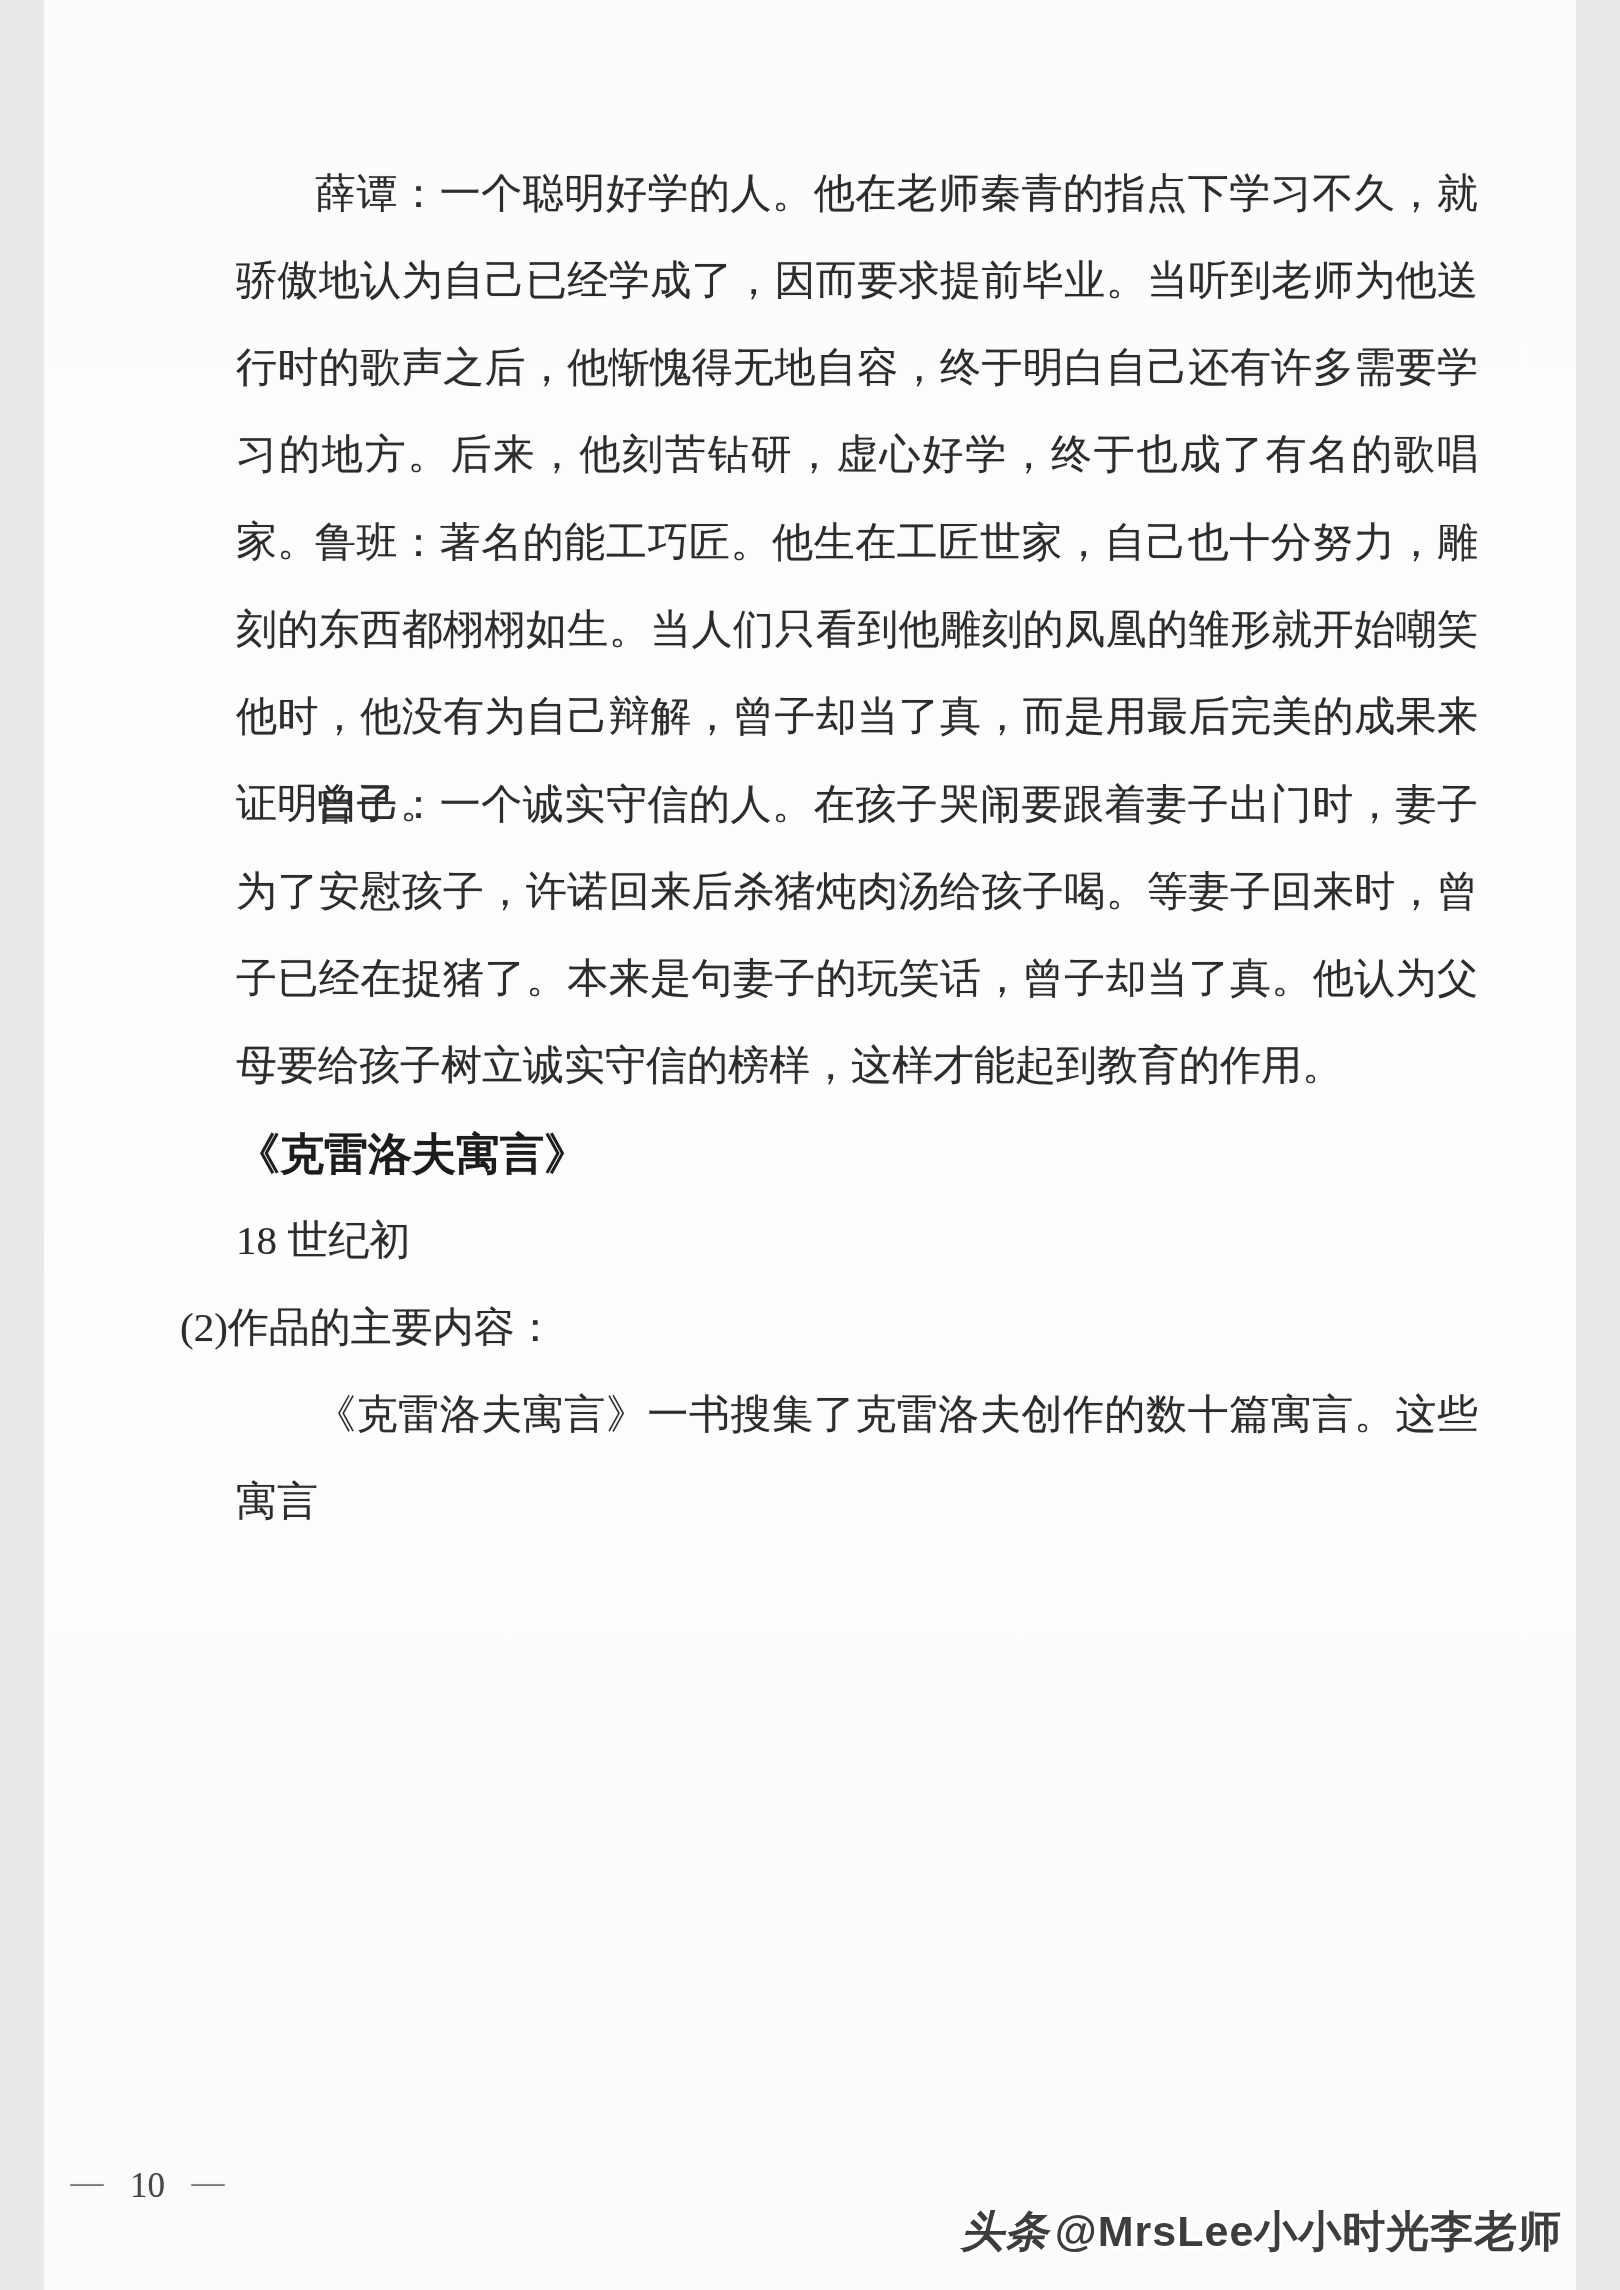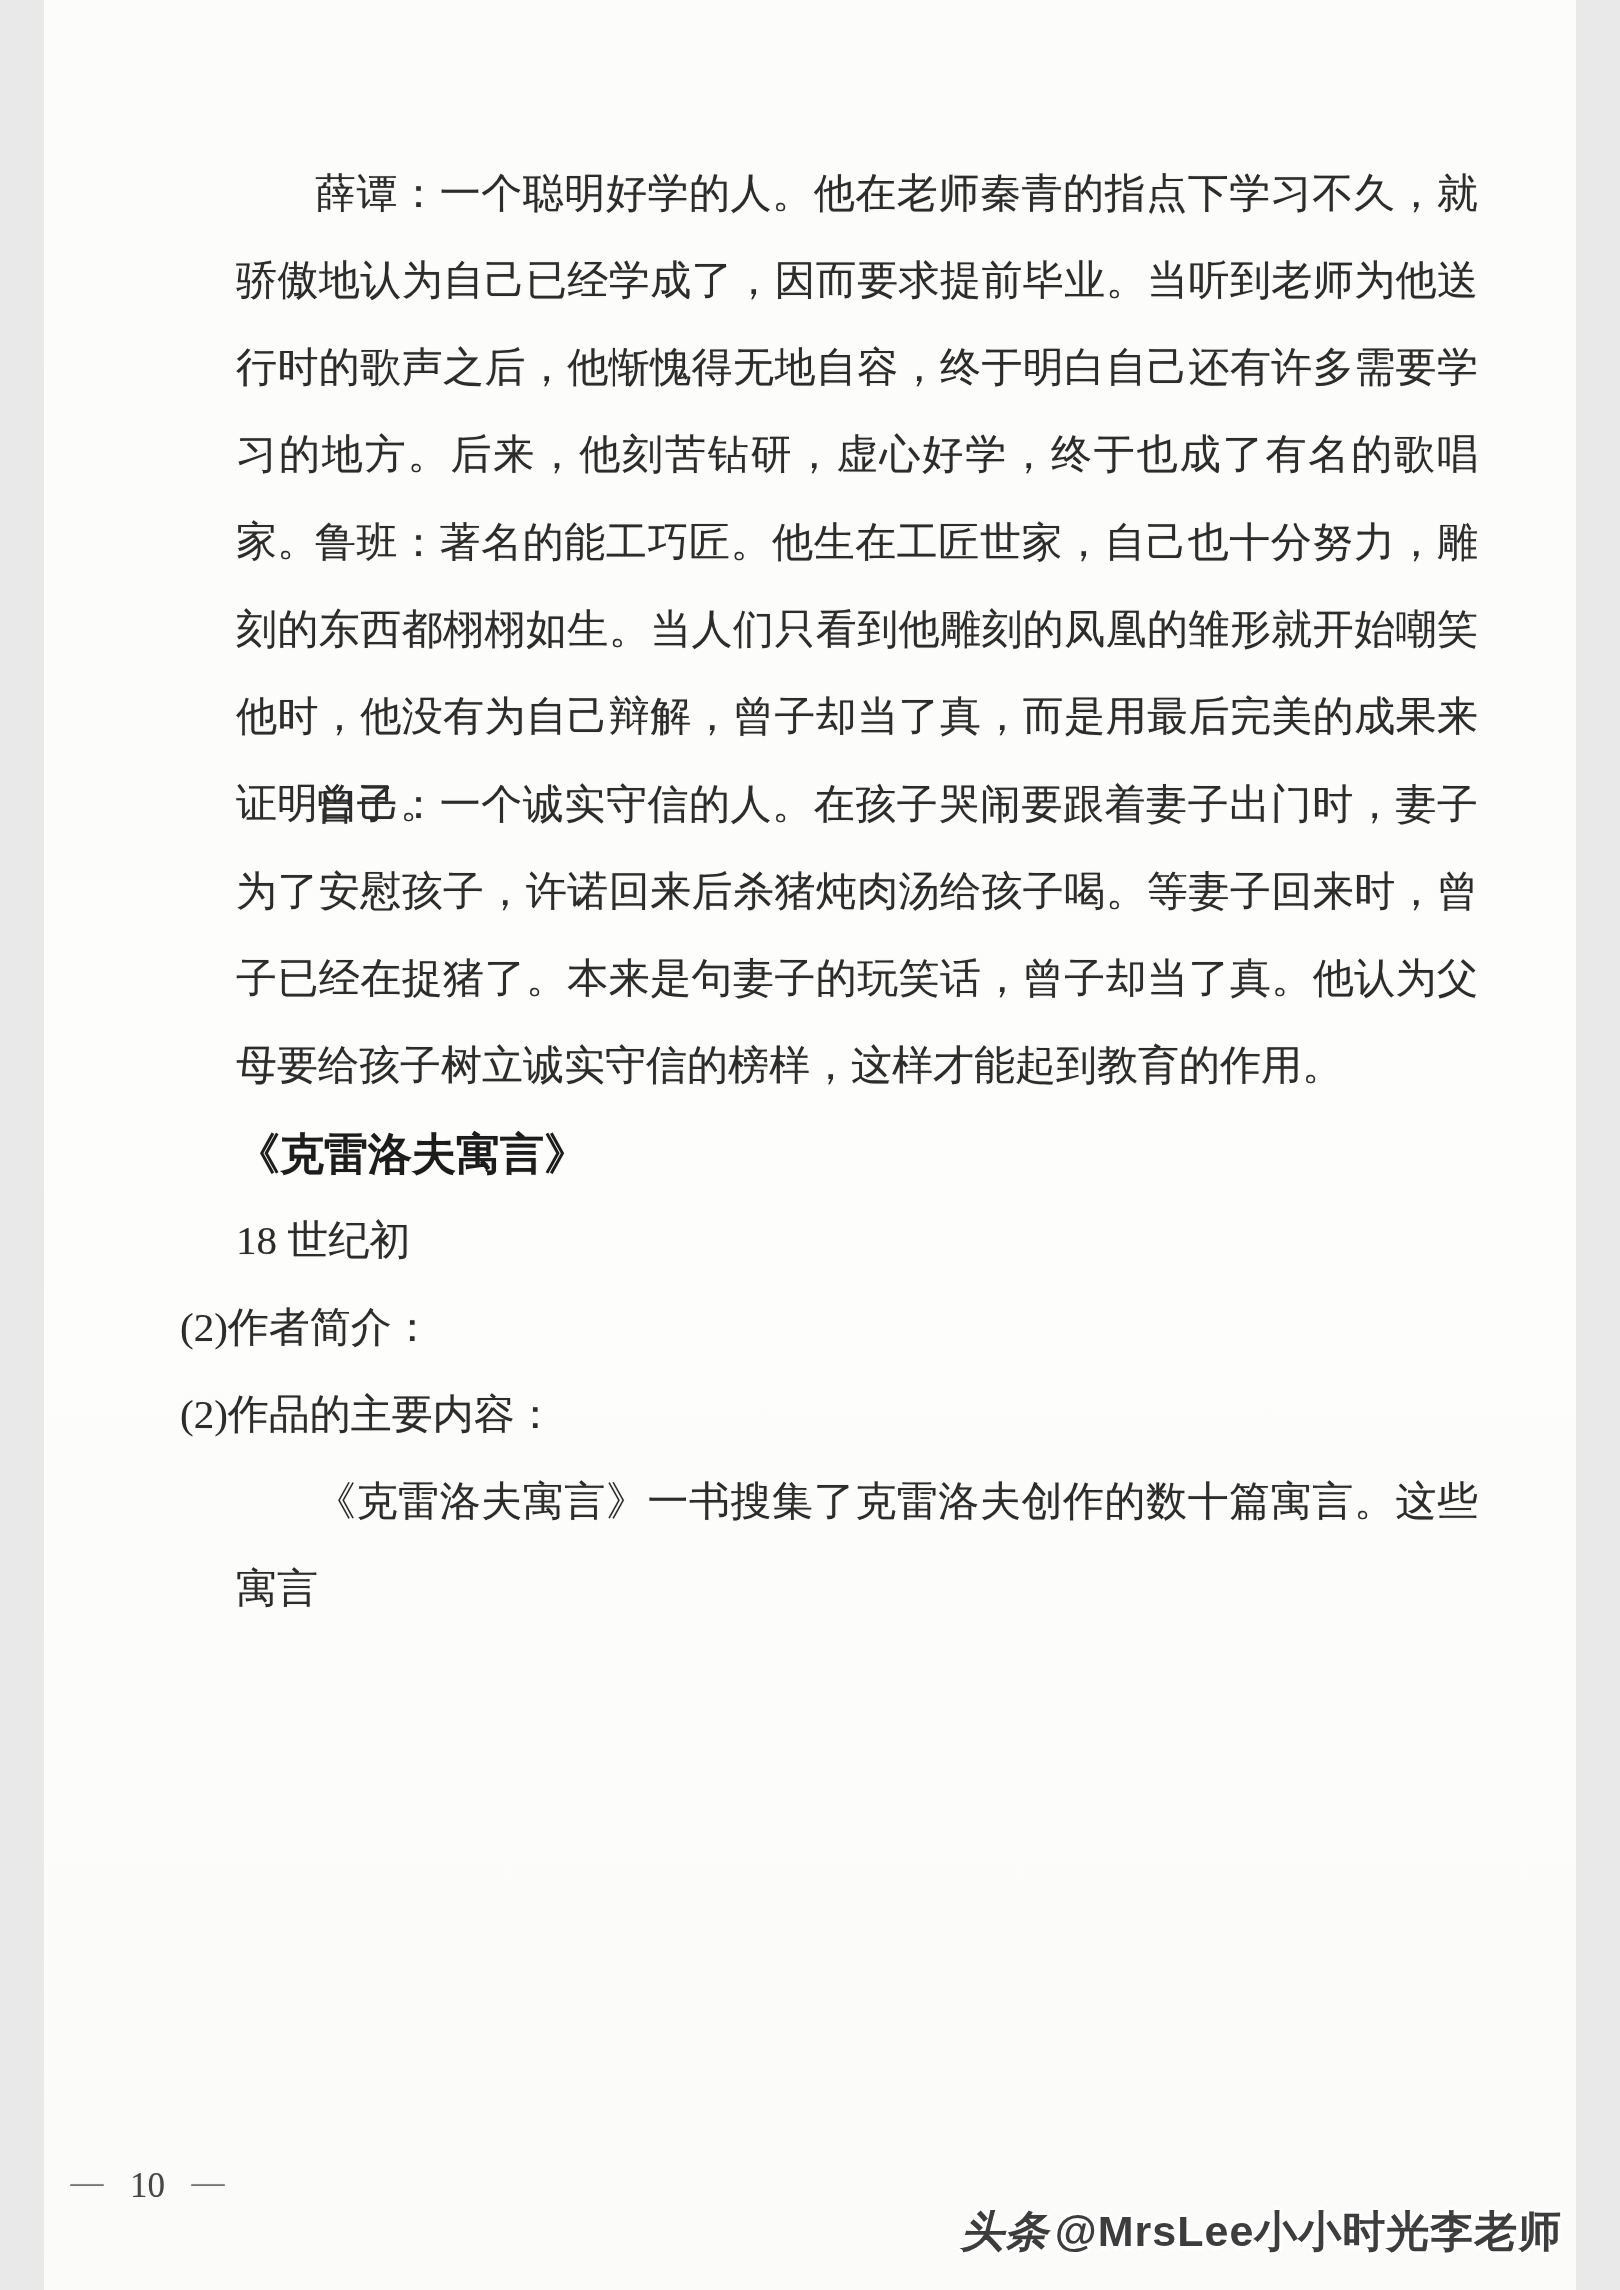--- a/index.html
+++ b/index.html
@@ -105,21 +105,20 @@
 
     <p class="para h3l">鲁班：著名的能工巧匠。他生在工匠世家，自己也十分努力，雕刻的东西都栩栩如生。当人们只看到他雕刻的凤凰的雏形就开始嘲笑他时，他没有为自己辩解，曾子却当了真，而是用最后完美的成果来证明自己。</p>
 
     <p class="para h4l">曾子：一个诚实守信的人。在孩子哭闹要跟着妻子出门时，妻子为了安慰孩子，许诺回来后杀猪炖肉汤给孩子喝。等妻子回来时，曾子已经在捉猪了。本来是句妻子的玩笑话，曾子却当了真。他认为父母要给孩子树立诚实守信的榜样，这样才能起到教育的作用。</p>
 
     <h2 class="section-heading h1l">《克雷洛夫寓言》</h2>
 
 
     <p class="plain h1l">18 世纪初</p>
 
-    <p class="item h1l">(2)作者简介：</p>
 
 
     <p class="item h1l">(2)作品的主要内容：</p>
 
     <p class="para h1l">《克雷洛夫寓言》一书搜集了克雷洛夫创作的数十篇寓言。这些寓言</p>
 
   </div>
 
   <div class="footer">
     <span class="dash">—</span><span>10</span><span class="dash">—</span>

